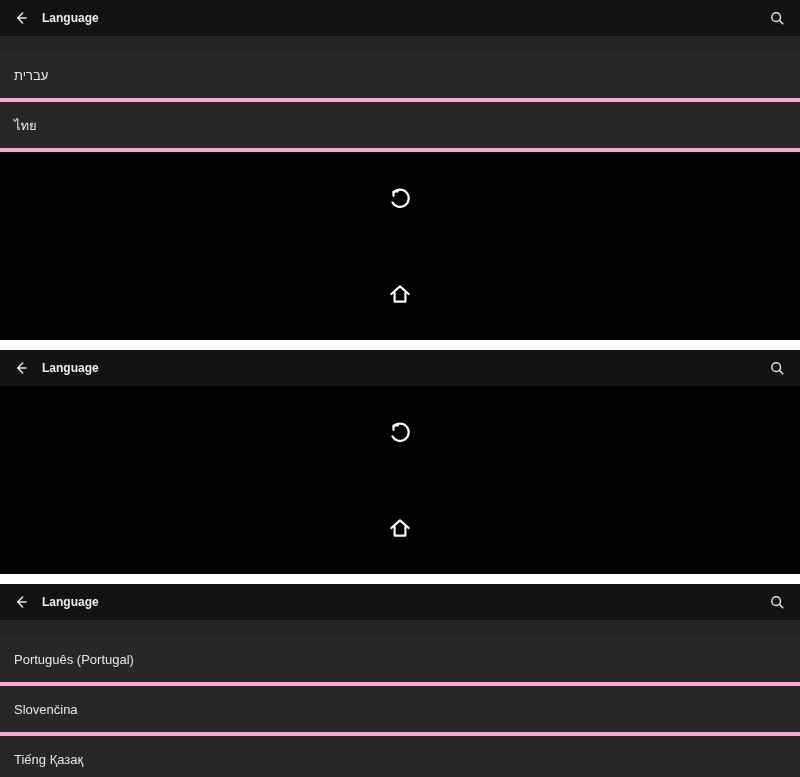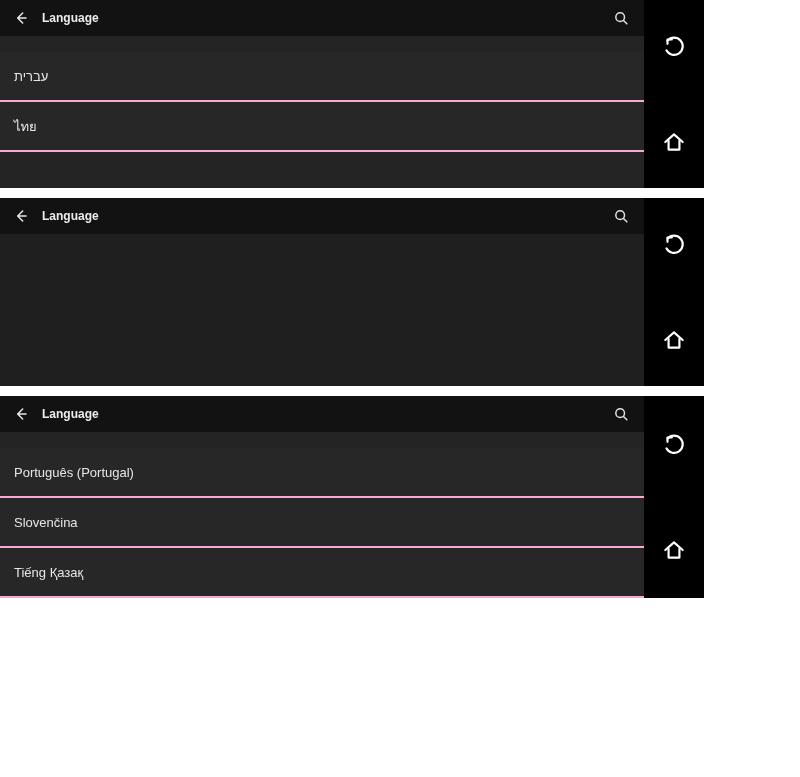--- a/index.html
+++ b/index.html
@@ -1,21 +1,22 @@
 <!DOCTYPE html>
 <html><head>
 <meta charset="utf-8">
 <style>
   * { box-sizing: border-box; margin: 0; padding: 0; }
   html, body { width: 800px; background: #fff; font-family: Arial, Helvetica, sans-serif; }
   .stack { display: flex; flex-direction: column; gap: 10px; }
   .screen {
     display: flex;
-    width: 704px;
+    width: 800px;
     background: #14532d;
+    flex-direction: column;
   }
   .panel-left {
     flex: 1 1 auto;
     display: flex;
     flex-direction: column;
     background: #1f1f1f;
   }
   .panel-right {
     flex: 0 0 60px;
     background: #000;
@@ -62,21 +63,21 @@
     height: 16px;
     background: #242424;
   }
   .row {
     height: 50px;
     display: flex;
     align-items: center;
     padding: 0 14px;
     color: #e6e6e6;
     font-size: 13px;
-    border-bottom: 2px solid #f9a8d4;
+    border-bottom: 4px solid #f9a8d4;
     cursor: pointer;
     background: #272727;
   }
   .side-btn {
     width: 36px; height: 36px;
     display: flex; align-items: center; justify-content: center;
     cursor: pointer;
     color: #fff;
   }
   .side-gap { height: 60px; }

